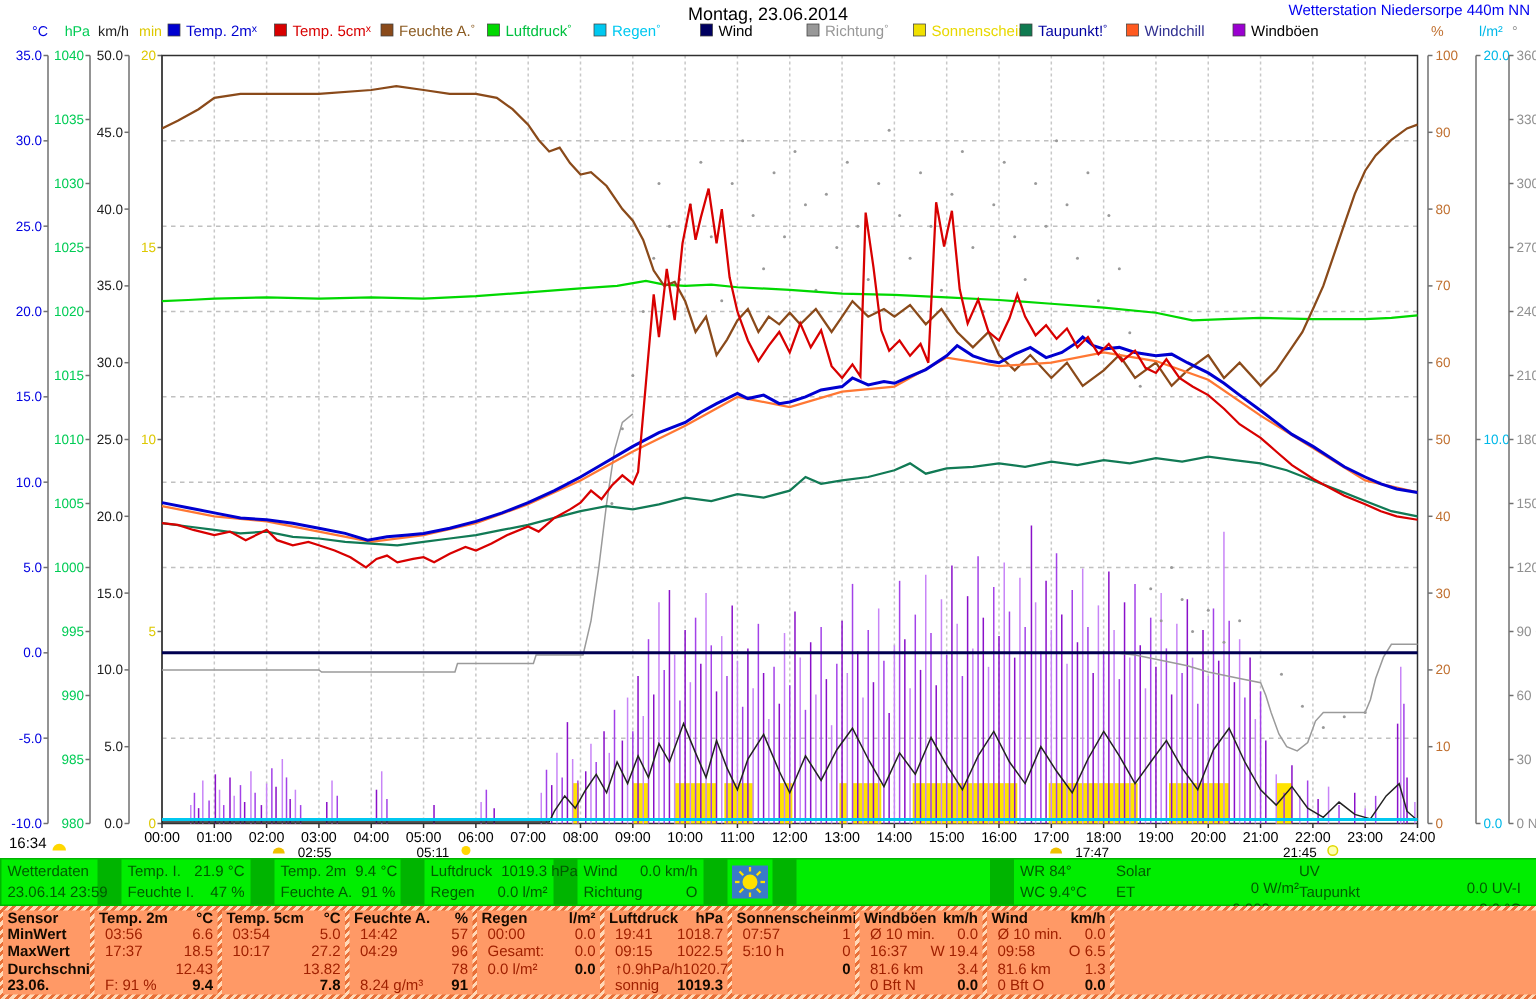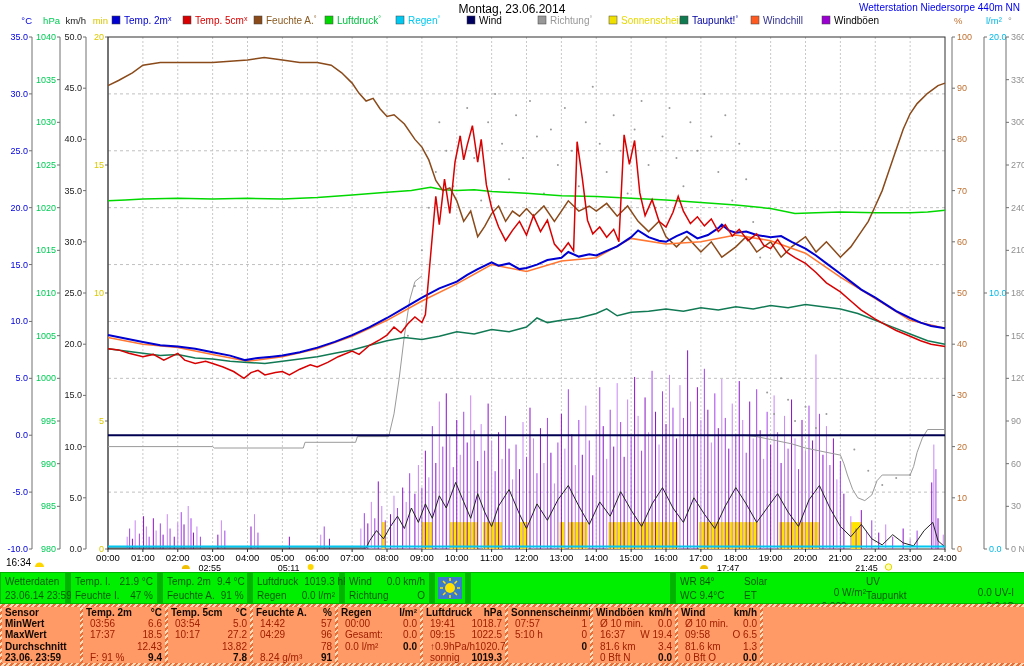--- a/index.html
+++ b/index.html
@@ -4,31 +4,31 @@
 <style>
   html,body{margin:0;padding:0;background:#d4d0c8;}
   body{font-family:"Liberation Sans",sans-serif;}
   .screen{position:relative;width:1024px;height:666px;background:#ffffff;overflow:hidden;}
   .hdr-title{position:absolute;top:2px;left:50%;transform:translateX(-50%);font-size:12px;color:#000;white-space:nowrap;}
   .hdr-station{position:absolute;top:2px;right:4px;font-size:10px;color:#0000f0;white-space:nowrap;}
   svg text{font-family:"Liberation Sans",sans-serif;}
   #chart{position:absolute;top:0;left:0;}
   .daylen{position:absolute;left:6px;top:557px;font-size:10px;color:#000;display:flex;align-items:flex-end;gap:3px;}
   
-  .sb{position:absolute;top:572px;left:0;width:1024px;height:32px;background:#00b400;display:flex;gap:6px;padding:1px 0 1px 1px;box-sizing:border-box;}
+  .sb{position:absolute;top:572px;left:0;width:1024px;height:32px;background:#00b400;display:flex;gap:16px;padding:1px 0 1px 1px;box-sizing:border-box;}
   .sb-cell{background:#00ee00;color:#005a00;font-size:10px;padding:1px 4px;display:flex;flex-direction:column;justify-content:space-around;box-sizing:border-box;}
   .sb-line{display:flex;justify-content:space-between;gap:6px;white-space:nowrap;}
   .sb-icon{background:#00ee00;display:flex;align-items:center;justify-content:center;width:30px;}
   .sb-fill{background:#00ee00;flex:1;}
   .sb-right{background:#00ee00;display:grid;grid-template-columns:64px 44px 78px 72px 76px;grid-auto-rows:14px;align-items:center;font-size:10px;color:#005a00;padding:1px 10px 15px 4px;}
   .sb-right .ra{text-align:right;margin-top:22px;}
   
   .ot{position:absolute;top:604px;left:0;width:1024px;height:62px;background:repeating-linear-gradient(135deg,#ffd9b8 0 2px,#e87038 2px 4px);display:flex;gap:3px;padding:3px 0 3px 2px;box-sizing:border-box;}
   .ot-col{background:#ff9966;font-size:10px;line-height:11.2px;padding:0 3px;box-sizing:border-box;overflow:hidden;}
-  .ot-label{width:78px;font-weight:bold;color:#140a00;}
+  .ot-label{width:58px;font-weight:bold;color:#140a00;}
   .ot-grp{width:82px;}
   .ot-fill{background:#ff9966;flex:1;}
   .ot-head{display:flex;justify-content:space-between;font-weight:bold;color:#140a00;white-space:nowrap;}
   .ot-line{display:flex;justify-content:space-between;color:#a02000;white-space:nowrap;}
   .ot-line .t{padding-left:4px;}
   .ot-line.last .v{font-weight:bold;color:#140a00;}
 </style>
 </head>
 <body>
 

